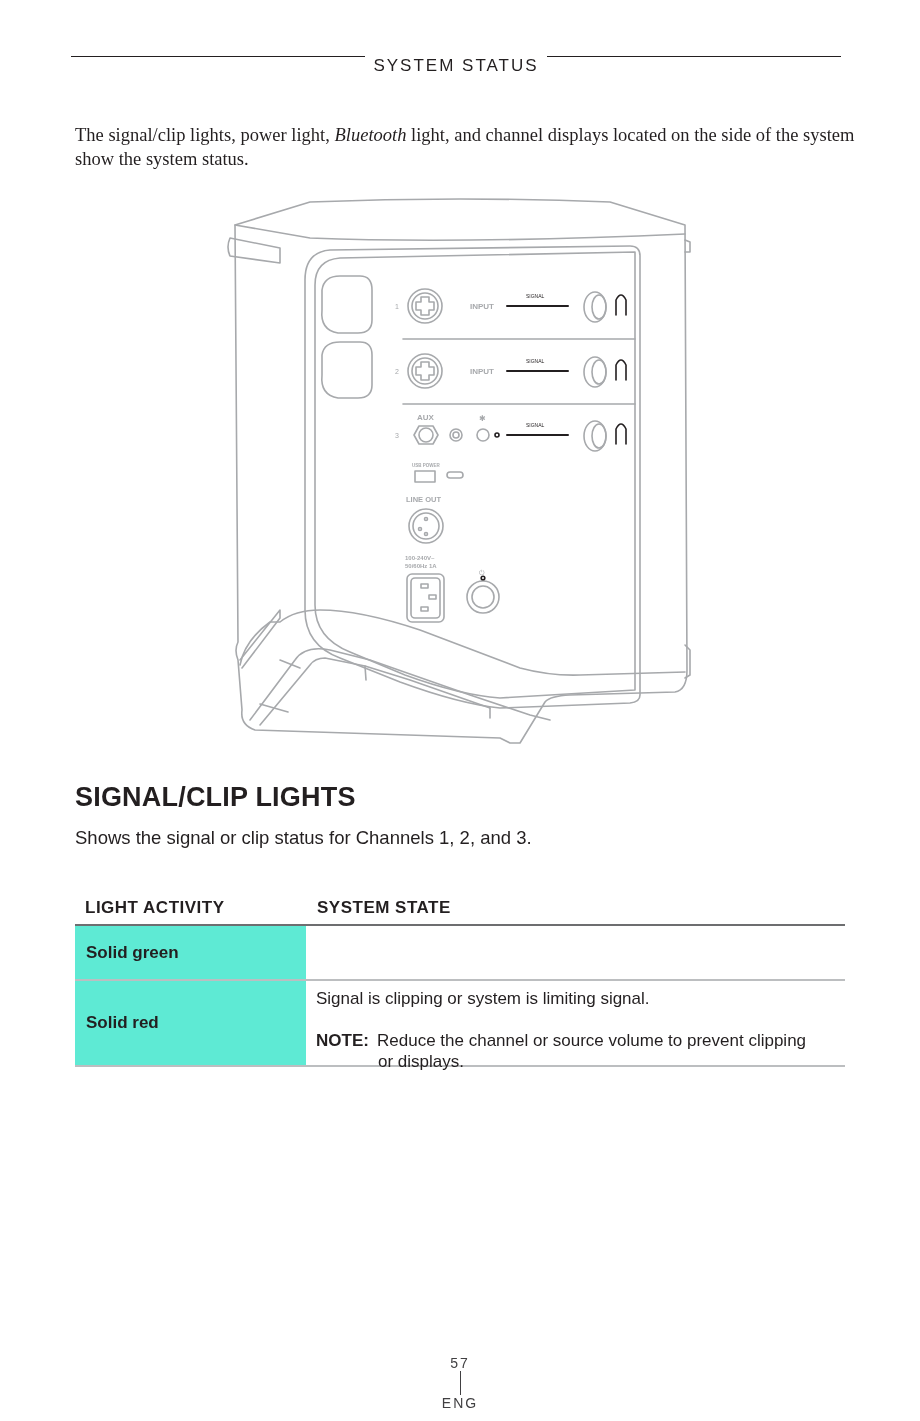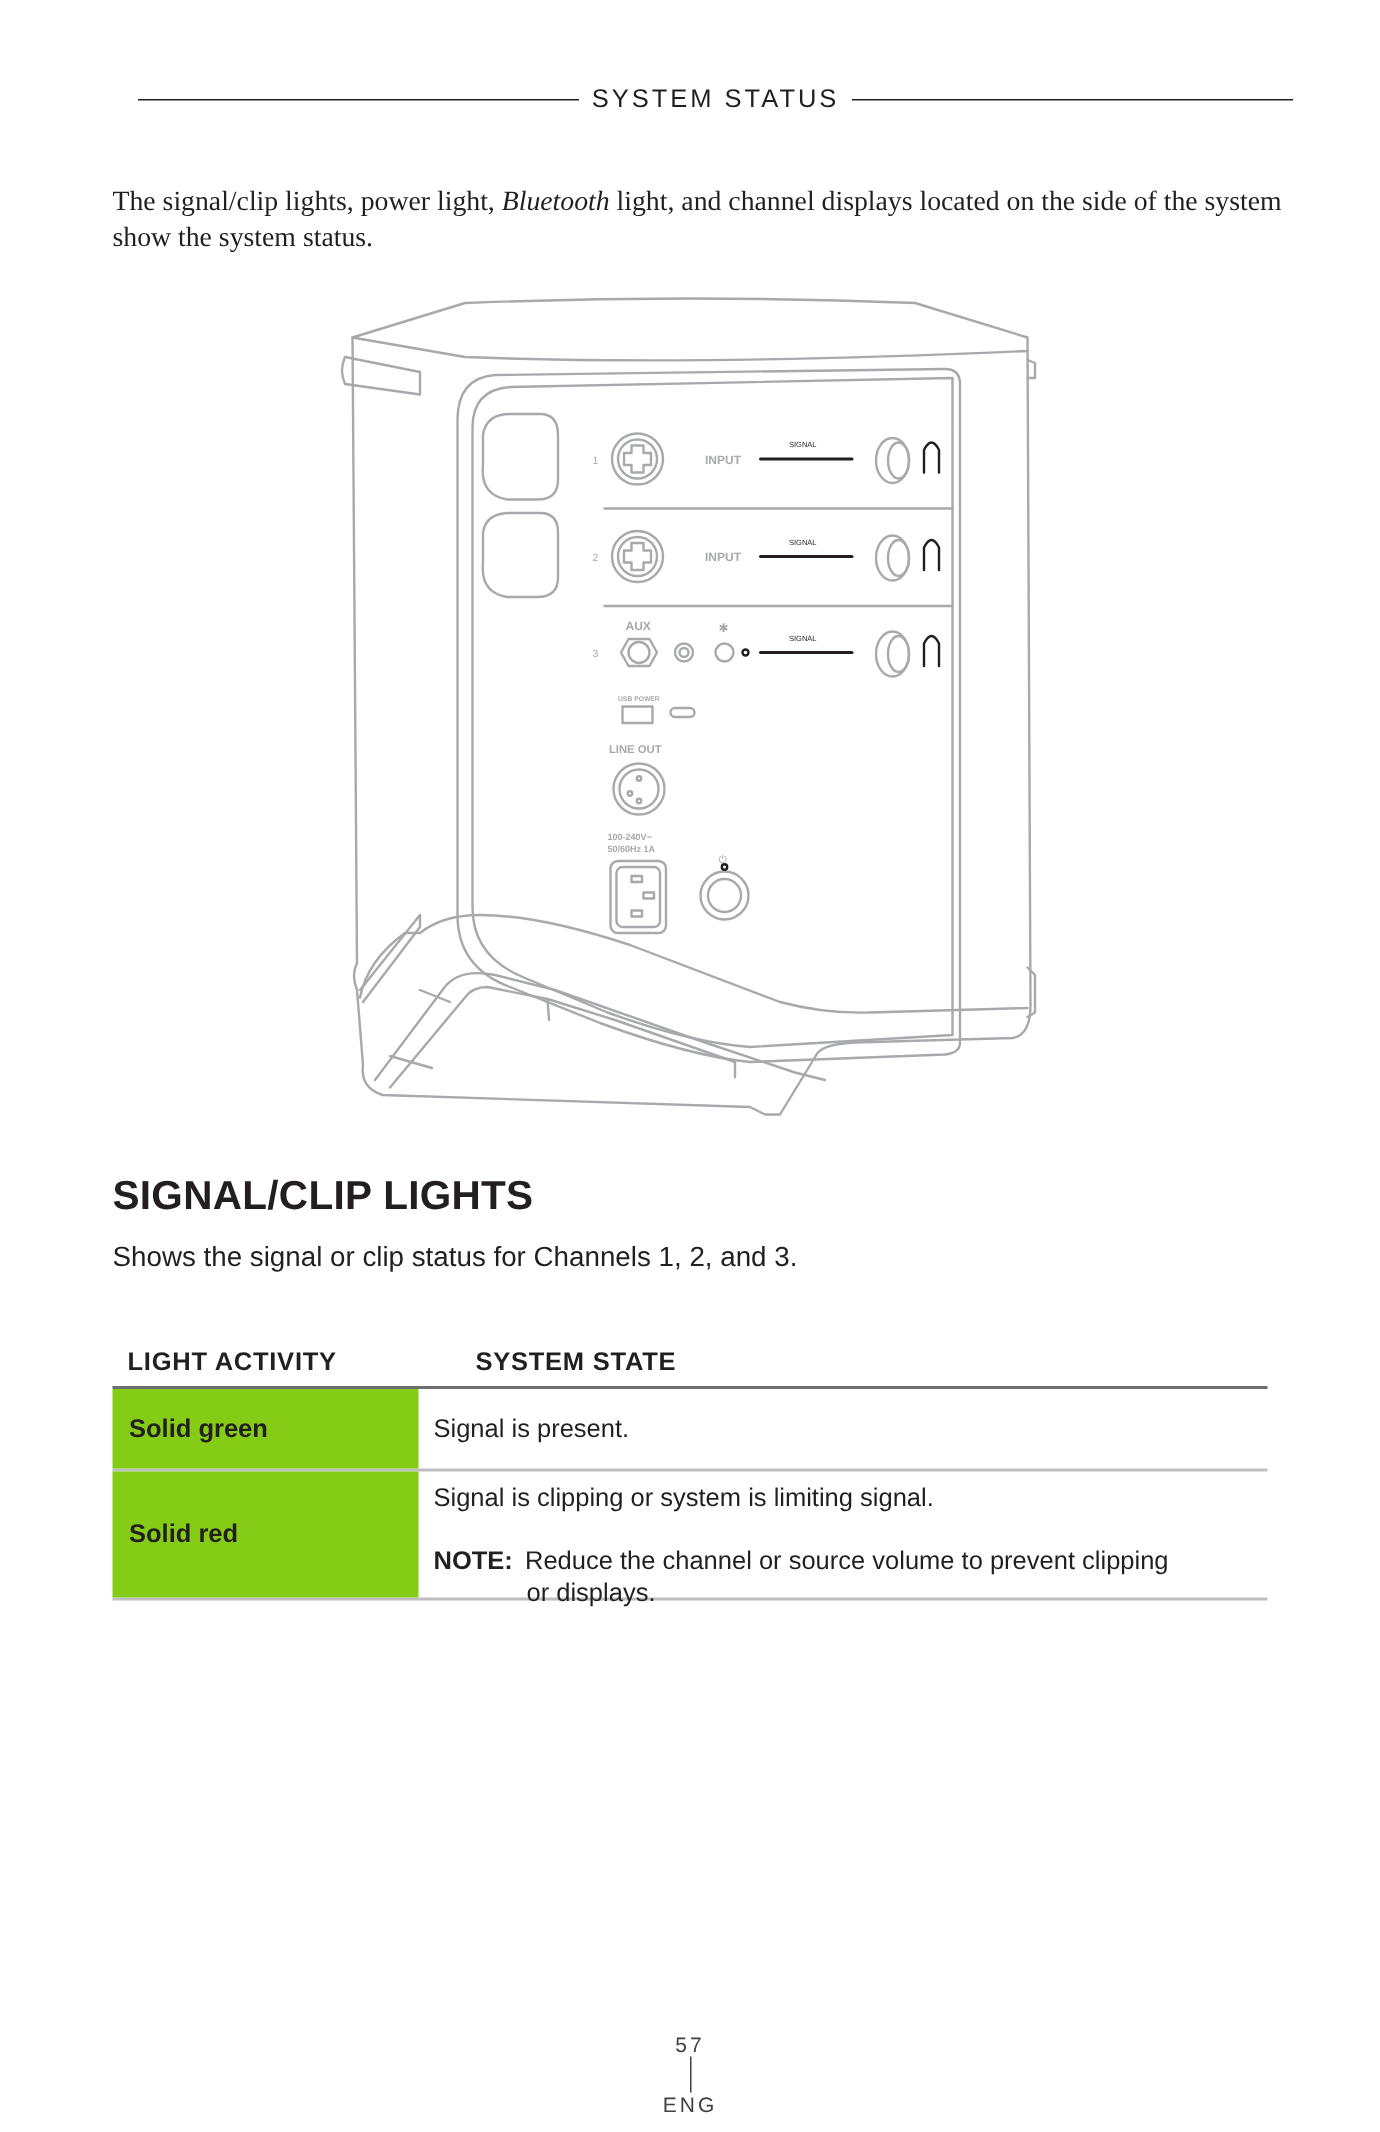--- a/index.html
+++ b/index.html
@@ -1,39 +1,39 @@
 <!DOCTYPE html>
 <html><head>
   <meta charset="utf-8">
   <style>
     html, body { margin: 0; padding: 0; background: #ffffff; }
     body { width: 920px; height: 1421px; position: relative; overflow: hidden;
            font-family: "Liberation Sans", sans-serif; color: #231f20; }
 
-    .section-header { position: absolute; top: 56px; left: 92px; width: 770px; height: 20px;
-                      display: flex; align-items: center; }
+    .section-header { position: absolute; top: 56px; left: 71px; width: 770px; height: 20px;
+                      display: flex; }
     .section-header .rule { flex: 1; height: 1px; background: #231f20; }
     .section-header .title { padding: 0 8px; font-size: 17px; letter-spacing: 2px; color: #231f20; }
 
     .intro { position: absolute; top: 123px; left: 75px; width: 780px; font-size: 18.5px; line-height: 24px; font-family: Liberation Serif, serif; }
     .intro i { font-style: italic; }
 
     .figure { position: absolute; top: 190px; left: 220px; width: 480px; height: 560px; }
     .figure svg { width: 100%; height: 100%; }
 
     .h2 { position: absolute; top: 782px; left: 75px; font-size: 27px; font-weight: bold; letter-spacing: 0.2px; }
     .sub { position: absolute; top: 827px; left: 75px; font-size: 18.5px; }
 
     .tbl { position: absolute; top: 893px; left: 75px; width: 770px; }
     .tbl .thead { display: flex; height: 31px; border-bottom: 2px solid #6d6e70; }
     .tbl .th { font-size: 17px; font-weight: bold; letter-spacing: 0.5px; padding-top: 5px; }
     .tbl .th.c1 { width: 231px; padding-left: 10px; box-sizing: border-box; }
     .tbl .th.c2 { padding-left: 11px; }
     .tbl .row { display: flex; border-bottom: 2px solid #bcbec0; }
-    .tbl .cell1 { width: 204px; background: #84cc16; box-sizing: border-box; padding-left: 11px;
+    .tbl .cell1 { width: 231px; background: #5eead4; box-sizing: border-box; padding-left: 11px;
                   font-size: 17px; font-weight: bold; display: flex; align-items: center; }
     .tbl .cell2 { flex: 1; box-sizing: border-box; padding-left: 10px; font-size: 17px; }
     .tbl .r1 { height: 53px; }
     .tbl .r1 .cell2 { display: flex; align-items: center; }
     .tbl .r2 { height: 84px; }
     .tbl .r2 .cell2 { padding-top: 8px; }
     .note { display: flex; margin-top: 21px; line-height: 21px; }
     .note .lbl { font-weight: bold; width: 61px; flex: none; }
     .note .txt { flex: 1; }
     .note .txt .l2 { display: block; padding-left: 1px; }
@@ -157,21 +157,20 @@
 <div class="h2">SIGNAL/CLIP LIGHTS</div>
 <div class="sub">Shows the signal or clip status for Channels 1, 2, and 3.</div>
 
 <div class="tbl">
   <div class="thead">
     <div class="th c1">LIGHT ACTIVITY</div>
     <div class="th c2">SYSTEM STATE</div>
   </div>
   <div class="row r1">
     <div class="cell1">Solid green</div>
-    <div class="cell2">Signal is present.</div>
   </div>
   <div class="row r2">
     <div class="cell1">Solid red</div>
     <div class="cell2">
       <div>Signal is clipping or system is limiting signal.</div>
       <div class="note">
         <span class="lbl">NOTE:</span>
         <span class="txt">
           <span>Reduce the channel or source volume to prevent clipping</span>
           <span class="l2">or displays.</span>

